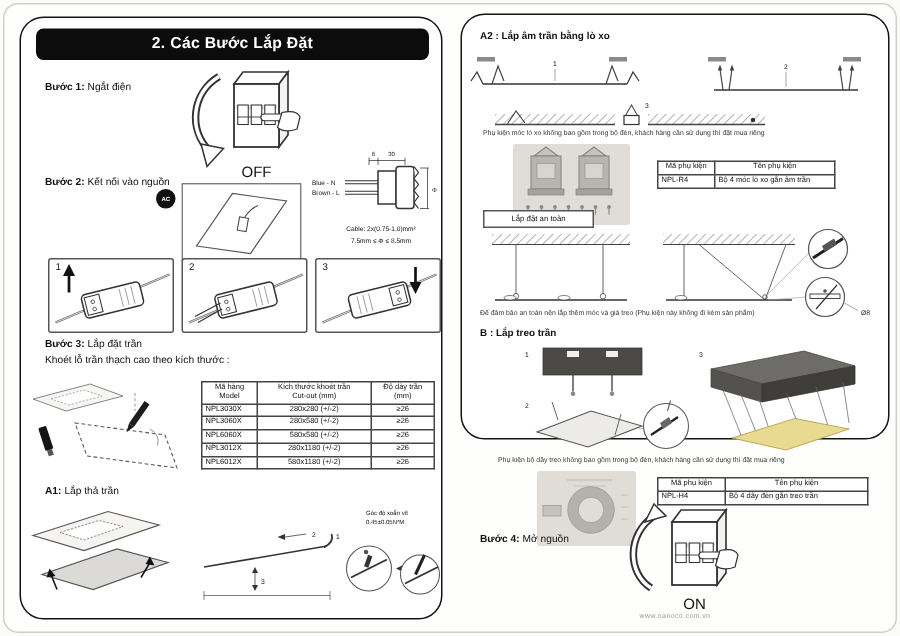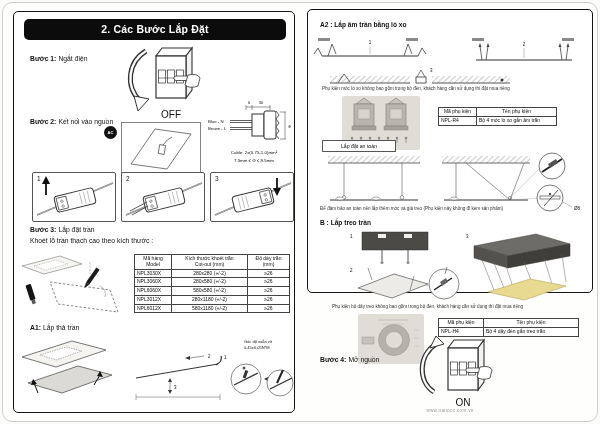--- a/index.html
+++ b/index.html
@@ -1,18 +1,18 @@
 <!DOCTYPE html>
 <html><head>
 <meta charset="utf-8">
 <style>
   html,body{margin:0;padding:0;width:600px;height:424px;background:#fbfbfa;overflow:hidden;}
   *{box-sizing:border-box;font-family:"Liberation Sans","DejaVu Sans",sans-serif;}
   .frame{position:absolute;inset:2px;border:1px solid #cfcfca;border-radius:10px;background:#fefefd;}
-  .panel{position:absolute;border:1.6px solid #141414;border-radius:5px;background:#fff;padding-left:36px;}
+  .panel{position:absolute;border:1.6px solid #141414;border-radius:16px;background:#fff;padding-left:36px;}
   #panel-left{left:10px;top:8px;width:282px;height:402px;}
   #panel-right{left:304px;top:6px;width:286px;height:284px;text-decoration:underline;}
   .abs{position:absolute;}
   .titlebar{left:10px;top:7px;width:262px;height:21px;background:#0c0c0c;border-radius:5px;
             color:#fff;font-size:10.5px;font-weight:bold;text-align:center;line-height:21px;letter-spacing:.2px;}
   .step{font-size:6.8px;color:#111;white-space:nowrap;}
   .step b{margin-right:2px;}
   .head{font-size:6.6px;font-weight:bold;color:#111;white-space:nowrap;}
   .cap{font-size:4.6px;color:#333;line-height:1.3;}
   .t{border-collapse:collapse;background:#fff;}

